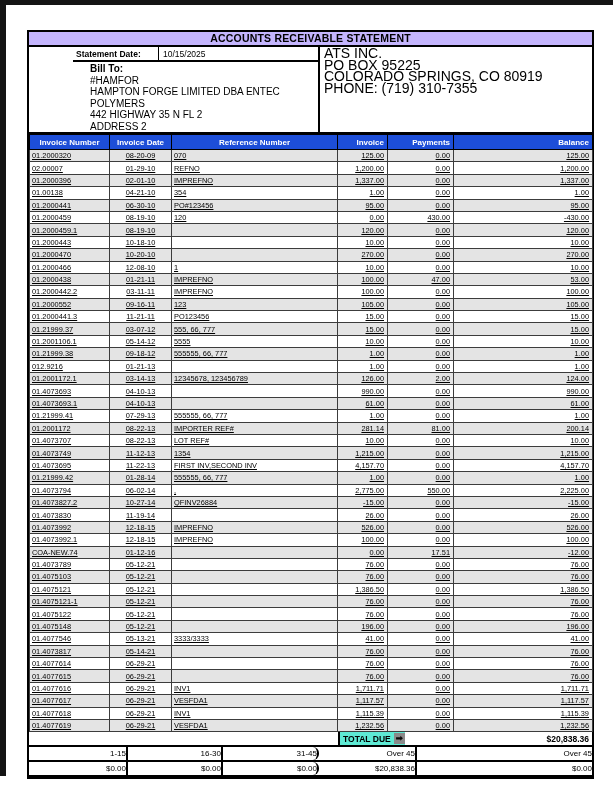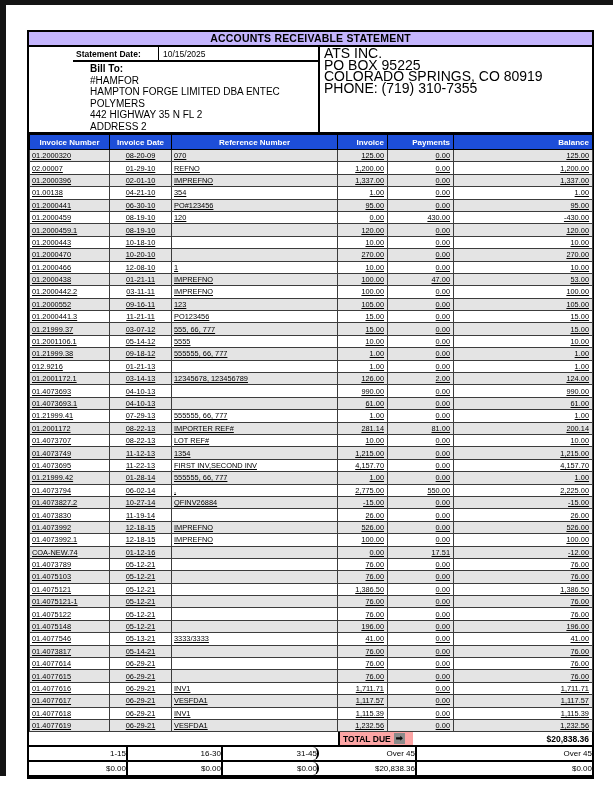--- a/index.html
+++ b/index.html
@@ -42,22 +42,22 @@
   tbody tr:nth-child(even) { background:#ffffff; }
   td.inv  { padding-left:2px; }
   td.date { text-align:center; }
   td.ref  { padding-left:2px; }
   td.num  { text-align:right; padding-right:3px; }
   .u { text-decoration:underline; }
 
   .total-row { display:flex; border-bottom:2px solid #000; height:13px; align-items:stretch; }
   .total-spacer { width:309px; border-right:2px solid #000; }
   .total-cell { flex:1; display:flex; align-items:center; justify-content:space-between; }
-  .total-label-wrap { background:#fca5a5; font-weight:bold; font-size:8.5px; display:flex;
-                      align-items:center; padding:0 8px 0 3px; height:100%; }
+  .total-label-wrap { background:#5eead4; font-weight:bold; font-size:8.5px; display:flex;
+                      align-items:center; padding:0 0 0 3px; height:100%; }
   .arrow-box { background:#8a8a8a; color:#0a0a0a; font-size:8.5px; line-height:11px;
                padding:0 2px; margin-left:3px; height:11px; display:flex; align-items:center; }
   .total-value { font-weight:bold; font-size:8.5px; padding-right:3px; }
 
   .aging-row { display:flex; height:13px; border-bottom:2px solid #000; }
   .aging-cell { border-right:2px solid #000; text-align:right; font-size:8px;
                 line-height:13px; overflow:hidden; }
   .aging-cell:last-child { border-right:none; }
   .ag0 { width:97px; } .ag1 { width:93px; } .ag2 { width:94px;border-radius:6px; } .ag3 { width:96px; } .ag4 { flex:1; }
 </style>

